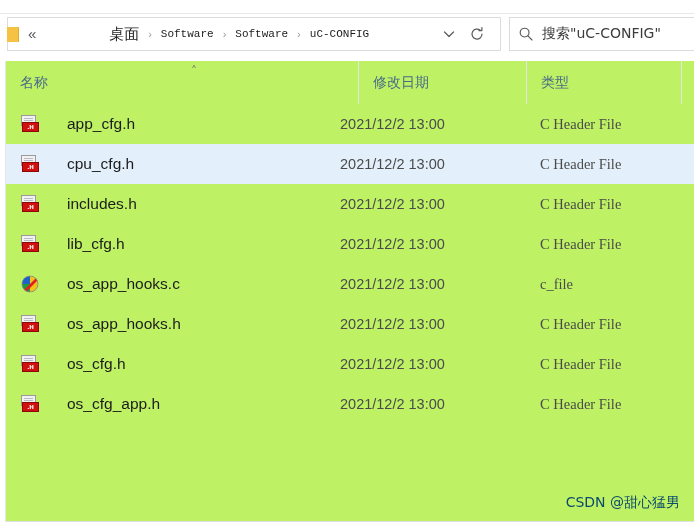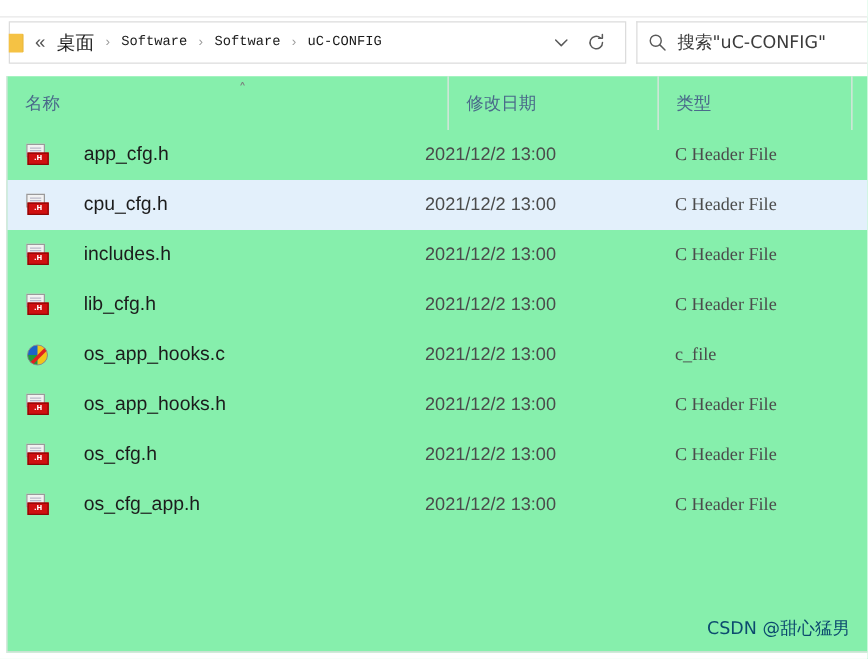--- a/index.html
+++ b/index.html
@@ -53,20 +53,21 @@
     flex: 0 0 auto;
     line-height: 1;
     padding-bottom: 2px;
   }
   .crumbs {
     display: flex;
     align-items: center;
     flex: 1 1 auto;
     overflow: hidden;
     white-space: nowrap;
+    justify-content: center;
   }
   .crumb {
     font-size: 11px;
     color: #1a1a1a;
     padding: 2px 2px;
     font-family: Liberation Mono, monospace;
   }
   .crumb.cjk { font-family: "DejaVu Sans", "Liberation Sans", sans-serif; font-size: 15px; }
   .crumb-sep {
     color: #9b9b9b;
@@ -111,21 +112,21 @@
   }
 
   
   .list-pane {
     position: absolute;
     left: 5px; top: 61px;
     width: 689px; height: 461px;
     border-left: 1px solid #e6e6e6;
     border-bottom: 1px solid #e0e0e0;
     box-sizing: border-box;
-    background: #86efac;
+    background: #bef264;
   }
 
   
   .col-headers {
     position: absolute;
     left: 0; top: 0;
     width: 100%; height: 43px;
     box-sizing: border-box;
   }
   .col {

